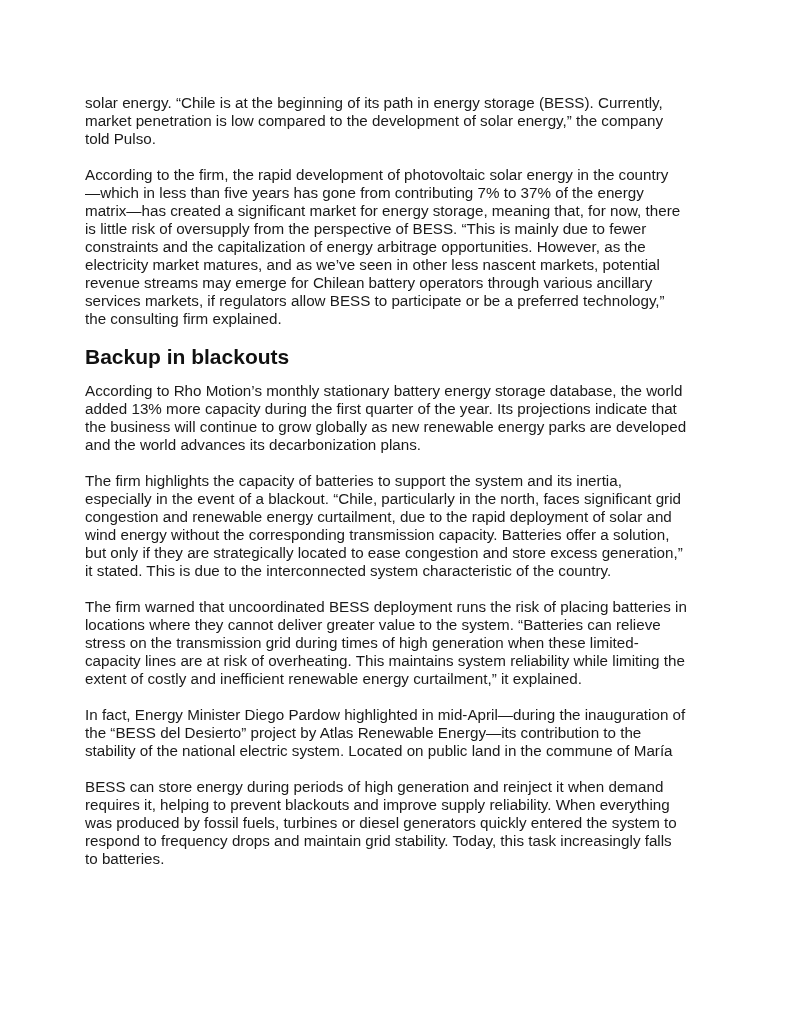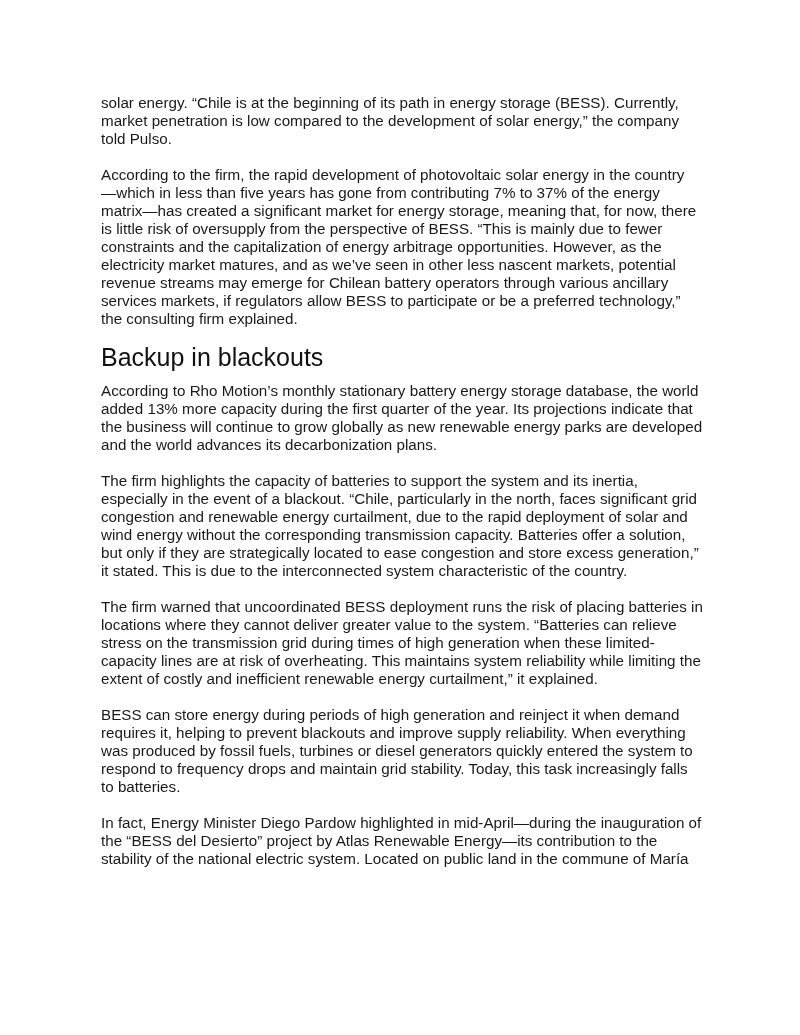--- a/index.html
+++ b/index.html
@@ -8,47 +8,47 @@
       background: #ffffff;
     }
     body {
       width: 800px;
       height: 1035px;
       overflow: hidden;
       position: relative;
     }
     .page {
       position: absolute;
-      left: 101px;
+      left: 85px;
       top: 94px;
       width: 602px;
       font-family: "Liberation Sans", sans-serif;
       color: #1a1a1a;
       font-size: 15.2px;
       line-height: 18px;
     }
     .page p {
       margin: 0 0 18px 0;
       padding: 0;
     }
     .page h2 {
       font-family: "Liberation Sans", sans-serif;
-      font-weight: normal;
-      font-size: 25px;
+      font-weight: bold;
+      font-size: 21px;
       line-height: 22px;
       margin: 0 0 14px 0;
       padding: 0;
       color: #111111;
     }
   </style>
 </head>
 <body>
 
 <div class="page">
   <p>solar energy. “Chile is at the beginning of its path in energy storage (BESS). Currently, market penetration is low compared to the development of solar energy,” the company told Pulso.</p>
   <p>According to the firm, the rapid development of photovoltaic solar energy in the country —which in less than five years has gone from contributing 7% to 37% of the energy matrix—has created a significant market for energy storage, meaning that, for now, there is little risk of oversupply from the perspective of BESS. “This is mainly due to fewer constraints and the capitalization of energy arbitrage opportunities. However, as the electricity market matures, and as we’ve seen in other less nascent markets, potential revenue streams may emerge for Chilean battery operators through various ancillary services markets, if regulators allow BESS to participate or be a preferred technology,” the consulting firm explained.</p>
   <h2>Backup in blackouts</h2>
   <p>According to Rho Motion’s monthly stationary battery energy storage database, the world added 13% more capacity during the first quarter of the year. Its projections indicate that the business will continue to grow globally as new renewable energy parks are developed and the world advances its decarbonization plans.</p>
   <p>The firm highlights the capacity of batteries to support the system and its inertia, especially in the event of a blackout. “Chile, particularly in the north, faces significant grid congestion and renewable energy curtailment, due to the rapid deployment of solar and wind energy without the corresponding transmission capacity. Batteries offer a solution, but only if they are strategically located to ease congestion and store excess generation,” it stated. This is due to the interconnected system characteristic of the country.</p>
   <p>The firm warned that uncoordinated BESS deployment runs the risk of placing batteries in locations where they cannot deliver greater value to the system. “Batteries can relieve stress on the transmission grid during times of high generation when these limited-capacity lines are at risk of overheating. This maintains system reliability while limiting the extent of costly and inefficient renewable energy curtailment,” it explained.</p>
+  <p>In fact, Energy Minister Diego Pardow highlighted in mid-April—during the inauguration of the “BESS del Desierto” project by Atlas Renewable Energy—its contribution to the stability of the national electric system. Located on public land in the commune of María</p>
   <p>BESS can store energy during periods of high generation and reinject it when demand requires it, helping to prevent blackouts and improve supply reliability. When everything was produced by fossil fuels, turbines or diesel generators quickly entered the system to respond to frequency drops and maintain grid stability. Today, this task increasingly falls to batteries.</p>
-  <p>In fact, Energy Minister Diego Pardow highlighted in mid-April—during the inauguration of the “BESS del Desierto” project by Atlas Renewable Energy—its contribution to the stability of the national electric system. Located on public land in the commune of María</p>
 </div>
 
 </body></html>

